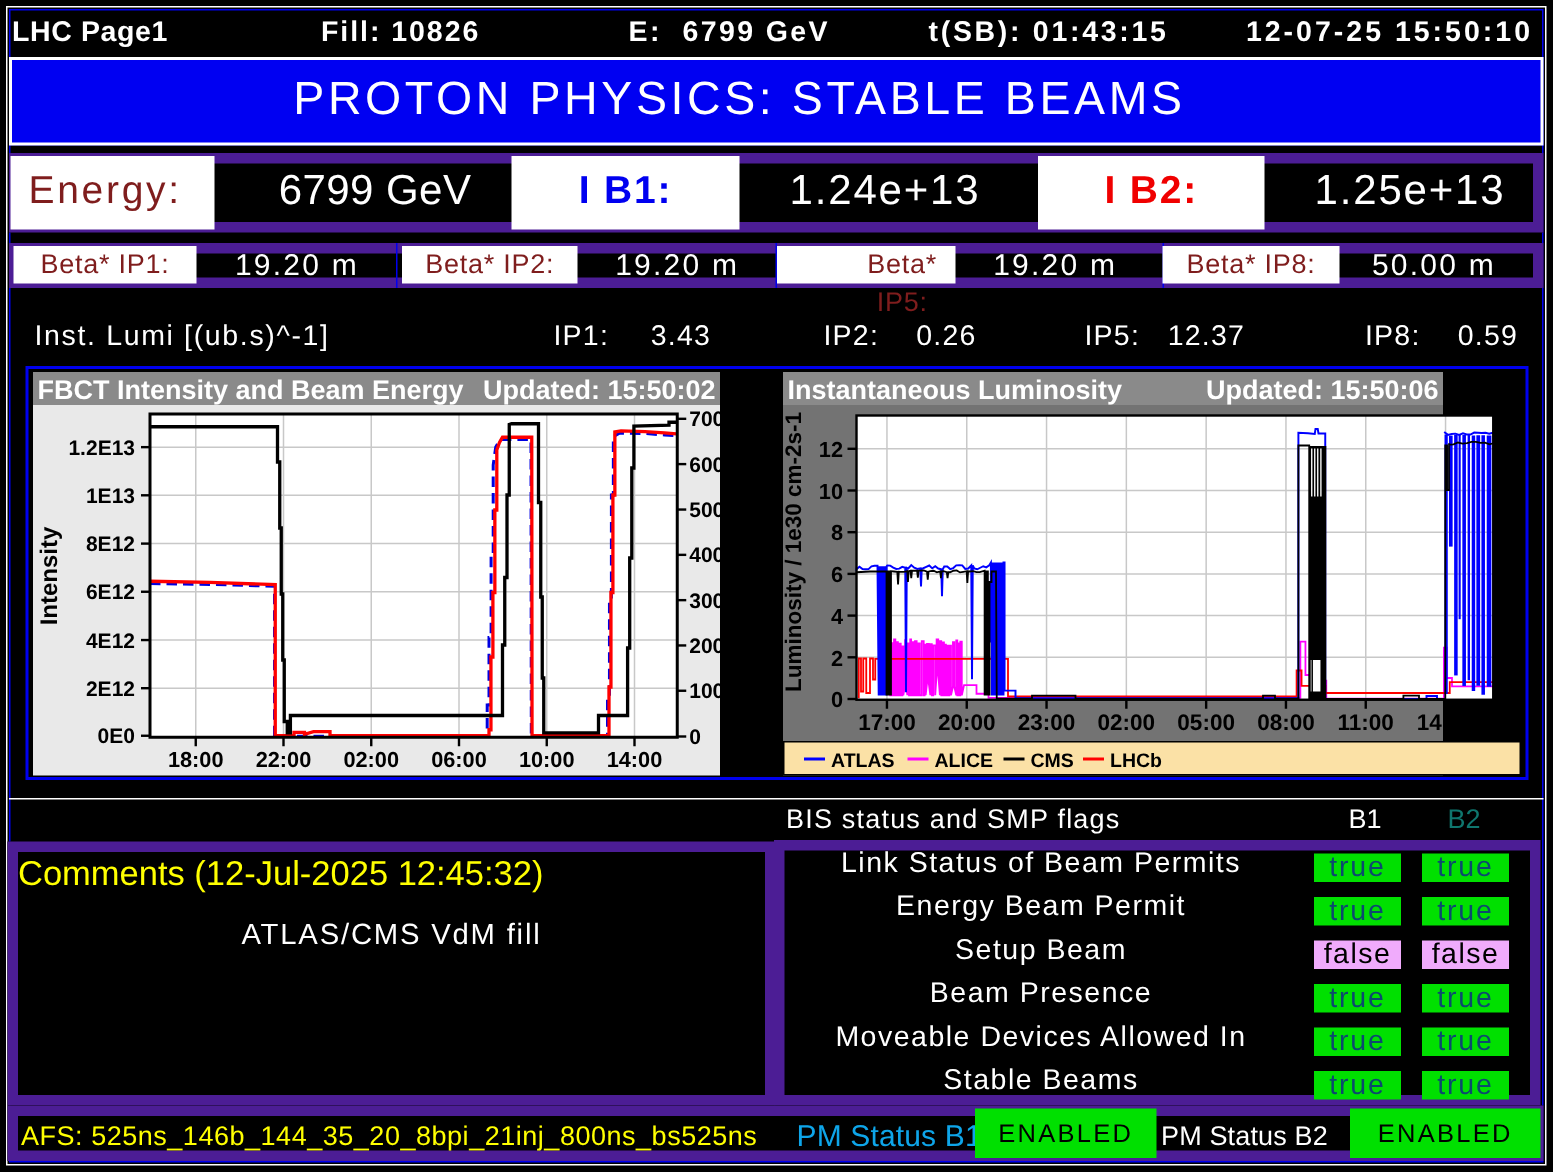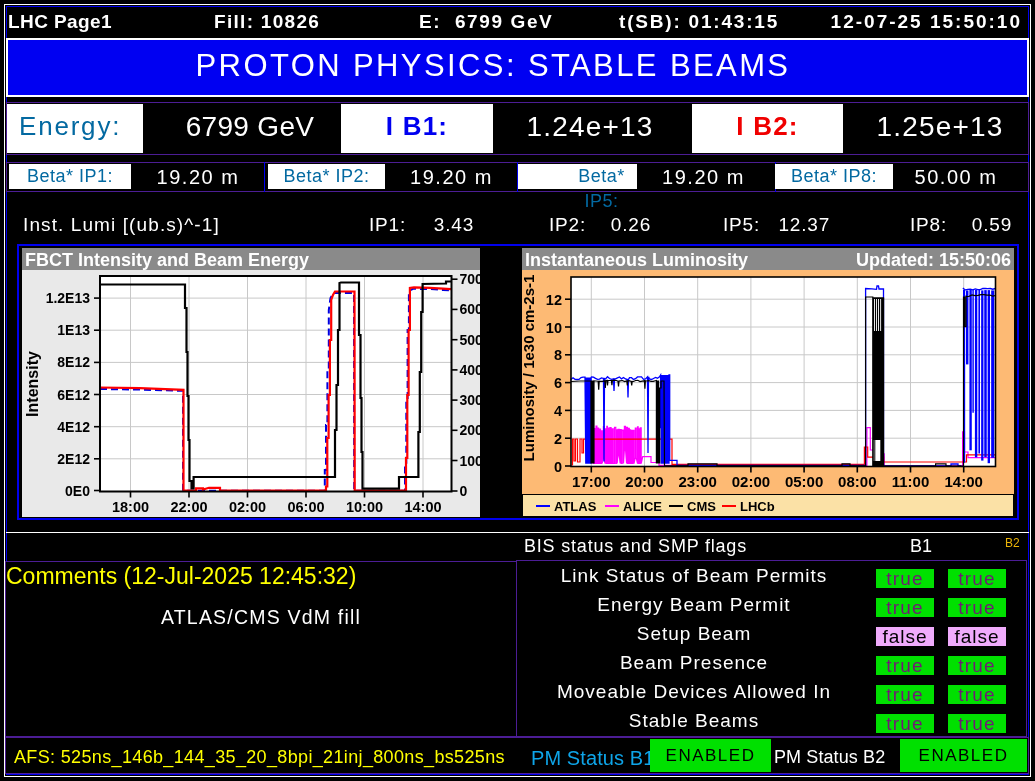--- a/index.html
+++ b/index.html
@@ -1,25 +1,25 @@
 <!DOCTYPE html>
 <html><head>
 <meta charset="utf-8">
 <style>
 * { margin:0; padding:0; box-sizing:border-box; }
 html,body { width:1035px; height:781px; background:#000; overflow:hidden; }
 body { font-family:"Liberation Sans", sans-serif; position:relative; }
 .abs { position:absolute; }
-.wbox { background:#fff; color:#0369a1; }
+.wbox { background:#fff; color:#7f1d1d; }
 .frame-white { position:absolute; left:4px; top:4px; right:4px; bottom:4px; border:1px solid #fff; }
 .frame-blue { position:absolute; left:6px; top:6px; right:6px; bottom:6px; border:1px solid #0000ee; }
 .hdr { color:#fff; font-weight:bold; font-size:19px; letter-spacing:0.4px; }
 .cell-val { color:#fff; text-align:center; }
-.bluebord { border:1px solid #4c1d95; }
-.truebox { background:#00e000; color:#701a75; text-align:center; font-size:19px; line-height:19.5px; letter-spacing:1.2px; }
+.bluebord { border:7px solid #4c1d95; }
+.truebox { background:#00e000; color:#0c4a6e; text-align:center; font-size:19px; line-height:19.5px; letter-spacing:1.2px; }
 .falsebox { background:#f0abfc; color:#000; text-align:center; font-size:19px; line-height:19.5px; letter-spacing:1.0px; }
 .bislabel { color:#fff; font-size:19px; text-align:center; }
 svg { display:block; }
 </style>
 </head>
 <body>
 <div class="frame-white"></div>
 <div class="frame-blue"></div>
 
 <div class="abs hdr" style="left:8px; top:11px;">LHC Page1</div>
@@ -60,20 +60,21 @@
 <div class="abs" style="left:723px; top:214px; color:#fff; font-size:19px; letter-spacing:0.8px;">IP5:</div>
 <div class="abs" style="right:205px; top:214px; color:#fff; font-size:19px; letter-spacing:0.8px;">12.37</div>
 <div class="abs" style="left:910px; top:214px; color:#fff; font-size:19px; letter-spacing:0.8px;">IP8:</div>
 <div class="abs" style="right:23px; top:214px; color:#fff; font-size:19px; letter-spacing:0.8px;">0.59</div>
 
 <div class="abs" style="left:17px; top:244px; width:1002px; height:276px; border:2px solid #0000ee; background:#000;"></div>
 
 <div class="abs" style="left:22px; top:248px; width:458px; height:269px; background:#e9e9e9;">
   <div style="height:22px; background:#8a8a8a; color:#fff; font-weight:bold; font-size:18px; line-height:24px; padding:0 3px; display:flex; justify-content:space-between;">
       <span>FBCT Intensity and Beam Energy</span>
+      <span>Updated: 15:50:02</span>
     </div>
   <svg width="510" height="247" style="position:absolute; left:0; top:22px; overflow:visible;">
 <rect x="78" y="6" width="351.5" height="215.5" fill="#ffffff"></rect>
 <line x1="108.5" y1="6" x2="108.5" y2="221.5" stroke="#c8c8c8" stroke-width="1"></line>
 <line x1="167" y1="6" x2="167" y2="221.5" stroke="#c8c8c8" stroke-width="1"></line>
 <line x1="225.5" y1="6" x2="225.5" y2="221.5" stroke="#c8c8c8" stroke-width="1"></line>
 <line x1="284" y1="6" x2="284" y2="221.5" stroke="#c8c8c8" stroke-width="1"></line>
 <line x1="342.5" y1="6" x2="342.5" y2="221.5" stroke="#c8c8c8" stroke-width="1"></line>
 <line x1="401" y1="6" x2="401" y2="221.5" stroke="#c8c8c8" stroke-width="1"></line>
 <line x1="78" y1="188.8" x2="429.5" y2="188.8" stroke="#c8c8c8" stroke-width="1"></line>
@@ -126,21 +127,21 @@
 <text x="437.5" y="74.7" font-size="14" font-weight="bold" fill="#000">5000</text>
 <line x1="429.5" y1="39.4" x2="435.5" y2="39.4" stroke="#000" stroke-width="1.6"></line>
 <text x="437.5" y="44.4" font-size="14" font-weight="bold" fill="#000">6000</text>
 <line x1="429.5" y1="9.2" x2="435.5" y2="9.2" stroke="#000" stroke-width="1.6"></line>
 <text x="437.5" y="14.2" font-size="14" font-weight="bold" fill="#000">7000</text>
 <text x="16" y="114" font-size="16" font-weight="bold" fill="#000" transform="rotate(-90 16 114)" text-anchor="middle">Intensity</text>
 <text x="483" y="114" font-size="16" font-weight="bold" fill="#000" transform="rotate(-90 483 114)" text-anchor="middle">Energy (GeV)</text>
 </svg>
 </div>
 
-<div class="abs" style="left:522px; top:248px; width:492px; height:269px; background:#fdba74;">
+<div class="abs" style="left:522px; top:248px; width:440px; height:269px; background:#737373;">
   <div style="height:22px; background:#8a8a8a; color:#fff; font-weight:bold; font-size:18px; line-height:24px; padding:0 3px; display:flex; justify-content:space-between;">
       <span>Instantaneous Luminosity</span>
       <span>Updated: 15:50:06</span>
     </div>
   <svg width="492" height="247" style="position:absolute; left:0; top:22px; overflow:visible;">
 <rect x="49" y="7" width="424.5" height="189.5" fill="#ffffff"></rect>
 <line x1="69.3" y1="7" x2="69.3" y2="196.5" stroke="#c8c8c8" stroke-width="1"></line>
 <line x1="122.5" y1="7" x2="122.5" y2="196.5" stroke="#c8c8c8" stroke-width="1"></line>
 <line x1="175.7" y1="7" x2="175.7" y2="196.5" stroke="#c8c8c8" stroke-width="1"></line>
 <line x1="228.9" y1="7" x2="228.9" y2="196.5" stroke="#c8c8c8" stroke-width="1"></line>
@@ -216,22 +217,22 @@
 <line x1="147" y1="236" x2="161" y2="236" stroke="#000000" stroke-width="2"></line>
 <text x="165" y="241" font-size="13" font-weight="bold" fill="#000">CMS</text>
 <line x1="200" y1="236" x2="214" y2="236" stroke="#ff0000" stroke-width="2"></line>
 <text x="218" y="241" font-size="13" font-weight="bold" fill="#000">LHCb</text>
 </svg>
 </div>
 
 <div class="abs" style="left:6px; top:532px; width:1023px; height:1px; background:#fff;"></div>
 
 <div class="abs" style="left:524px; top:536px; color:#fff; font-size:18px; letter-spacing:0.8px;">BIS status and SMP flags</div>
-<div class="abs" style="left:899px; top:536px; color:#fff; font-size:18px;margin-left:11px;">B1</div>
-<div class="abs" style="left:965px; top:536px; color:#eab308; font-size:12px;margin-left:40px;">B2</div>
+<div class="abs" style="left:899px; top:536px; color:#fff; font-size:18px;">B1</div>
+<div class="abs" style="left:965px; top:536px; color:#0f766e; font-size:18px;">B2</div>
 
 <div class="abs bluebord" style="left:5px; top:561px; width:512px; height:176px; background:#000;">
   <div style="color:#ffff00; font-size:23px; padding:1px 0 0 0; letter-spacing:0px;">Comments (12-Jul-2025 12:45:32)</div>
   <div style="color:#fff; font-size:19.5px; text-align:center; width:100%; margin-top:16px; letter-spacing:1.2px;">ATLAS/CMS VdM fill</div>
 </div>
 
 <div class="abs bluebord" style="left:516px; top:560px; width:511px; height:177px; background:#000;"></div>
 <div class="abs bislabel" style="left:517px; top:564.5px; width:354px; letter-spacing:1.0px;">Link Status of Beam Permits</div>
 <div class="abs truebox" style="left:876px; top:568.75px; width:58px; height:19.5px;">true</div>
 <div class="abs truebox" style="left:948px; top:568.75px; width:58px; height:19.5px;">true</div>

